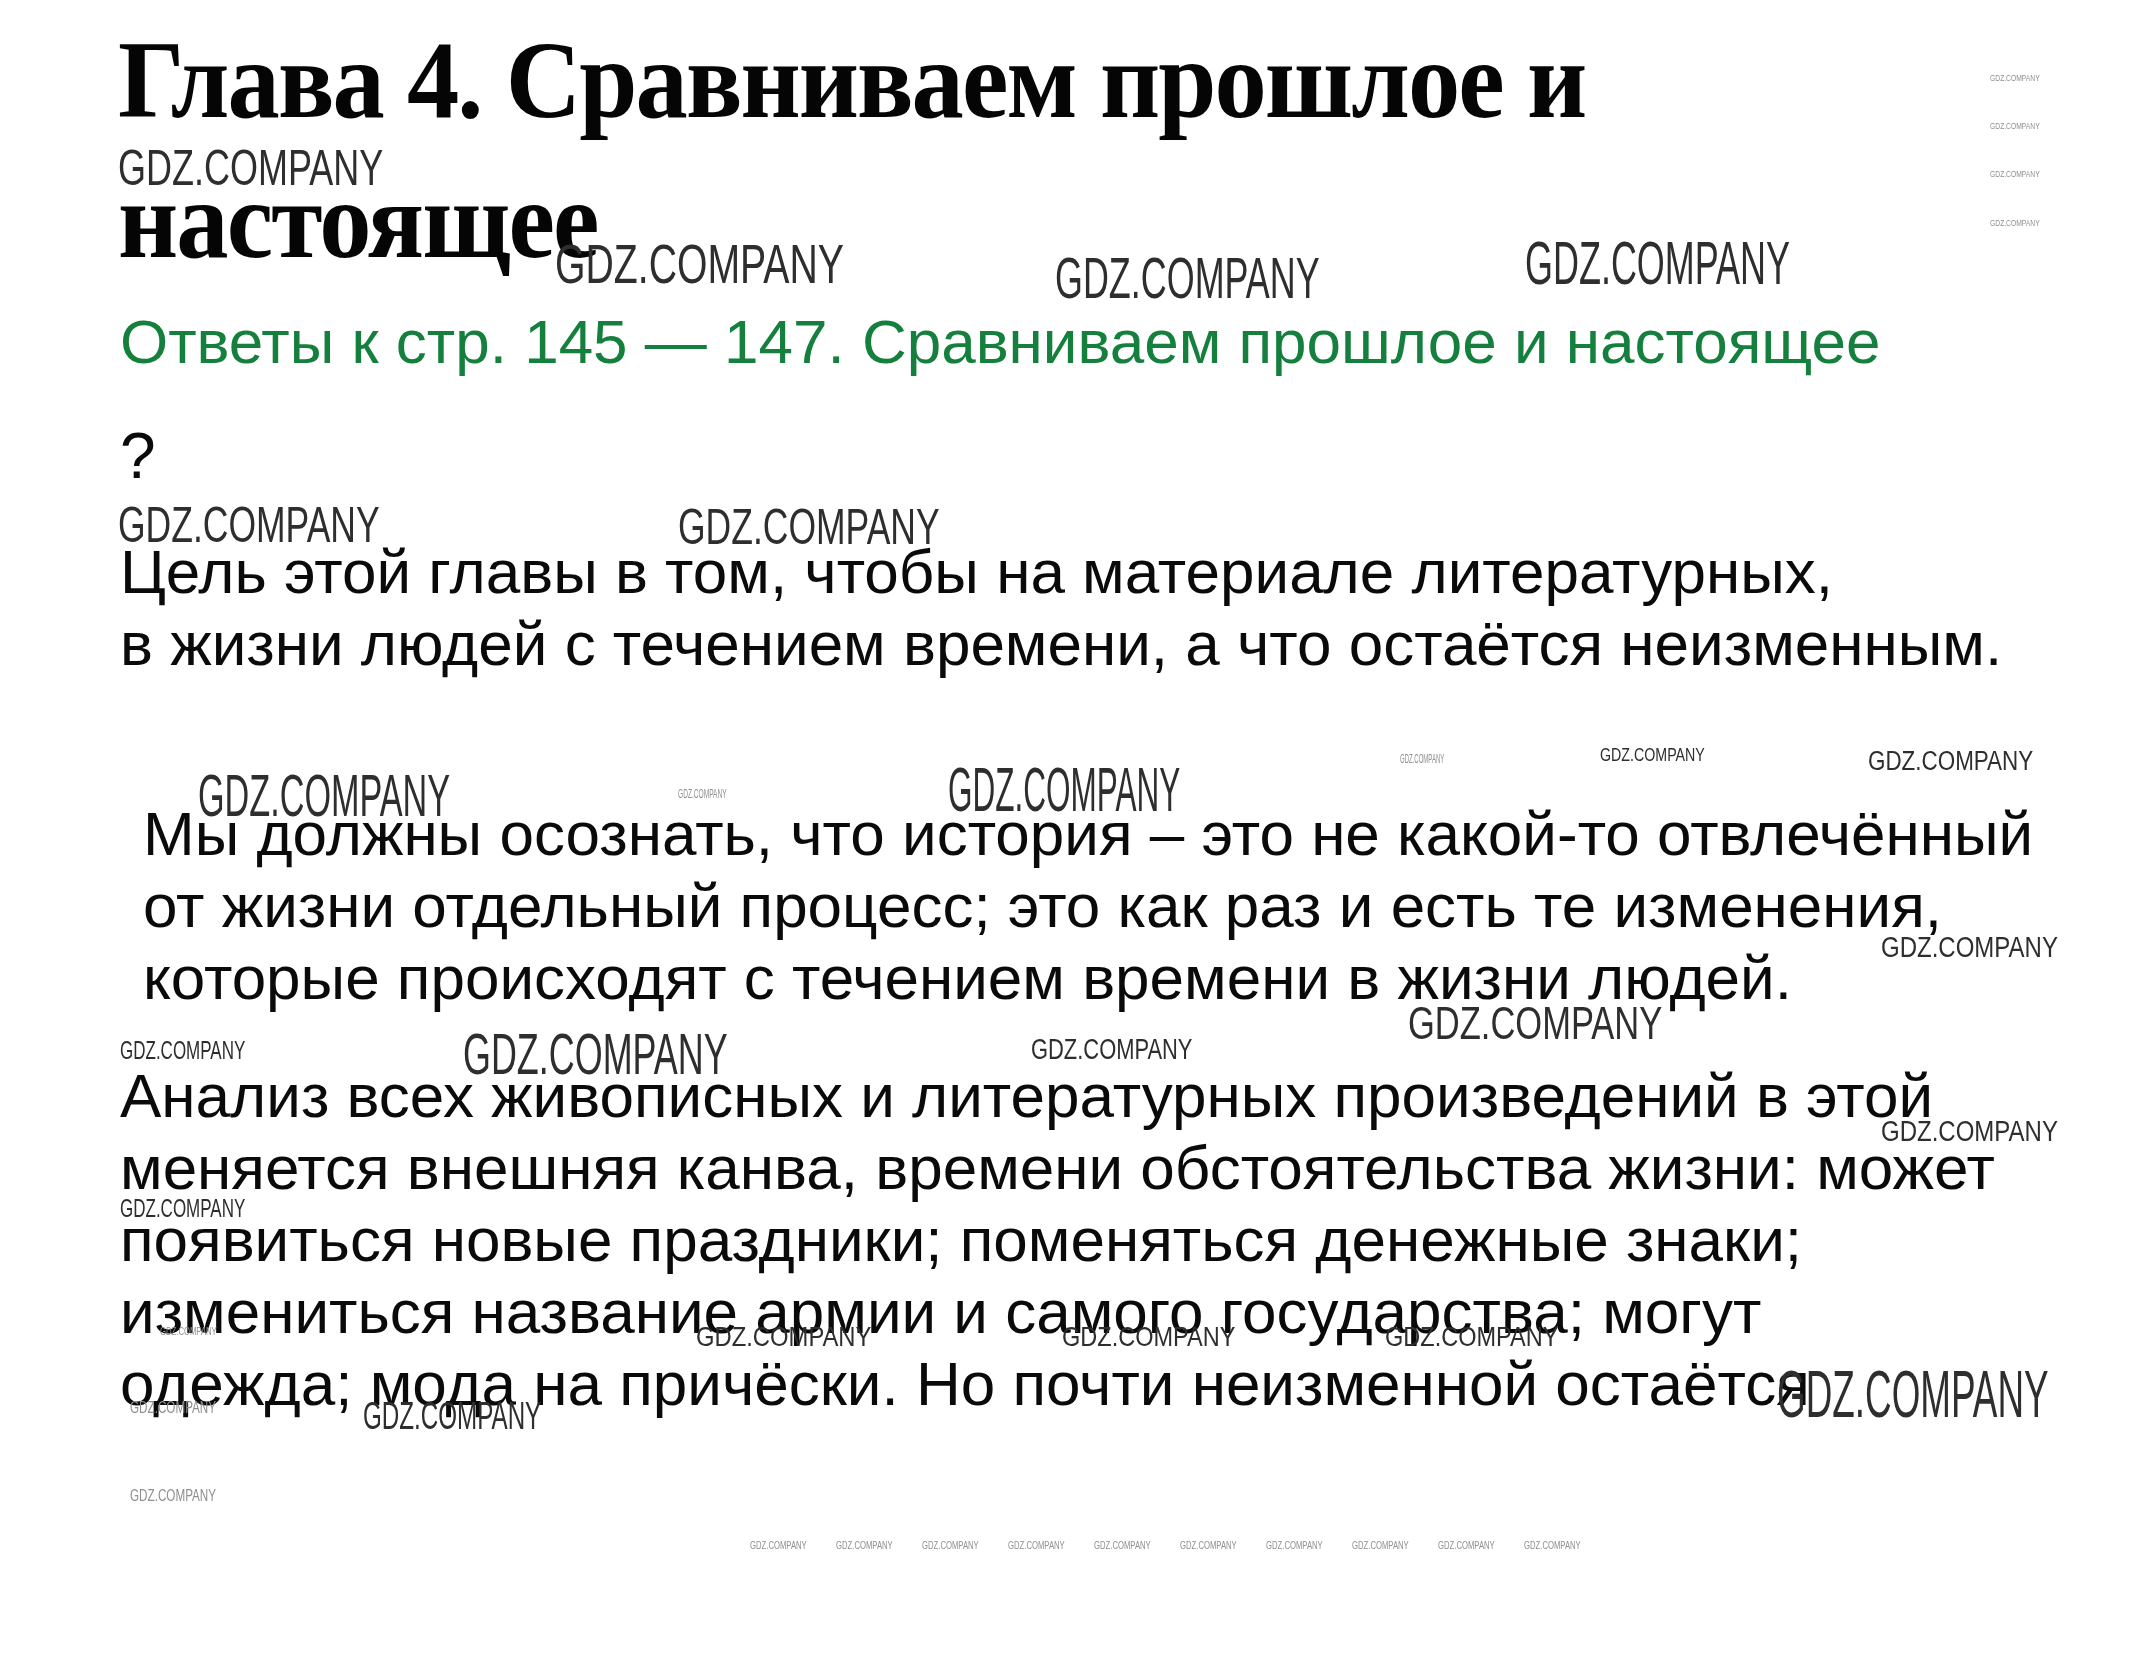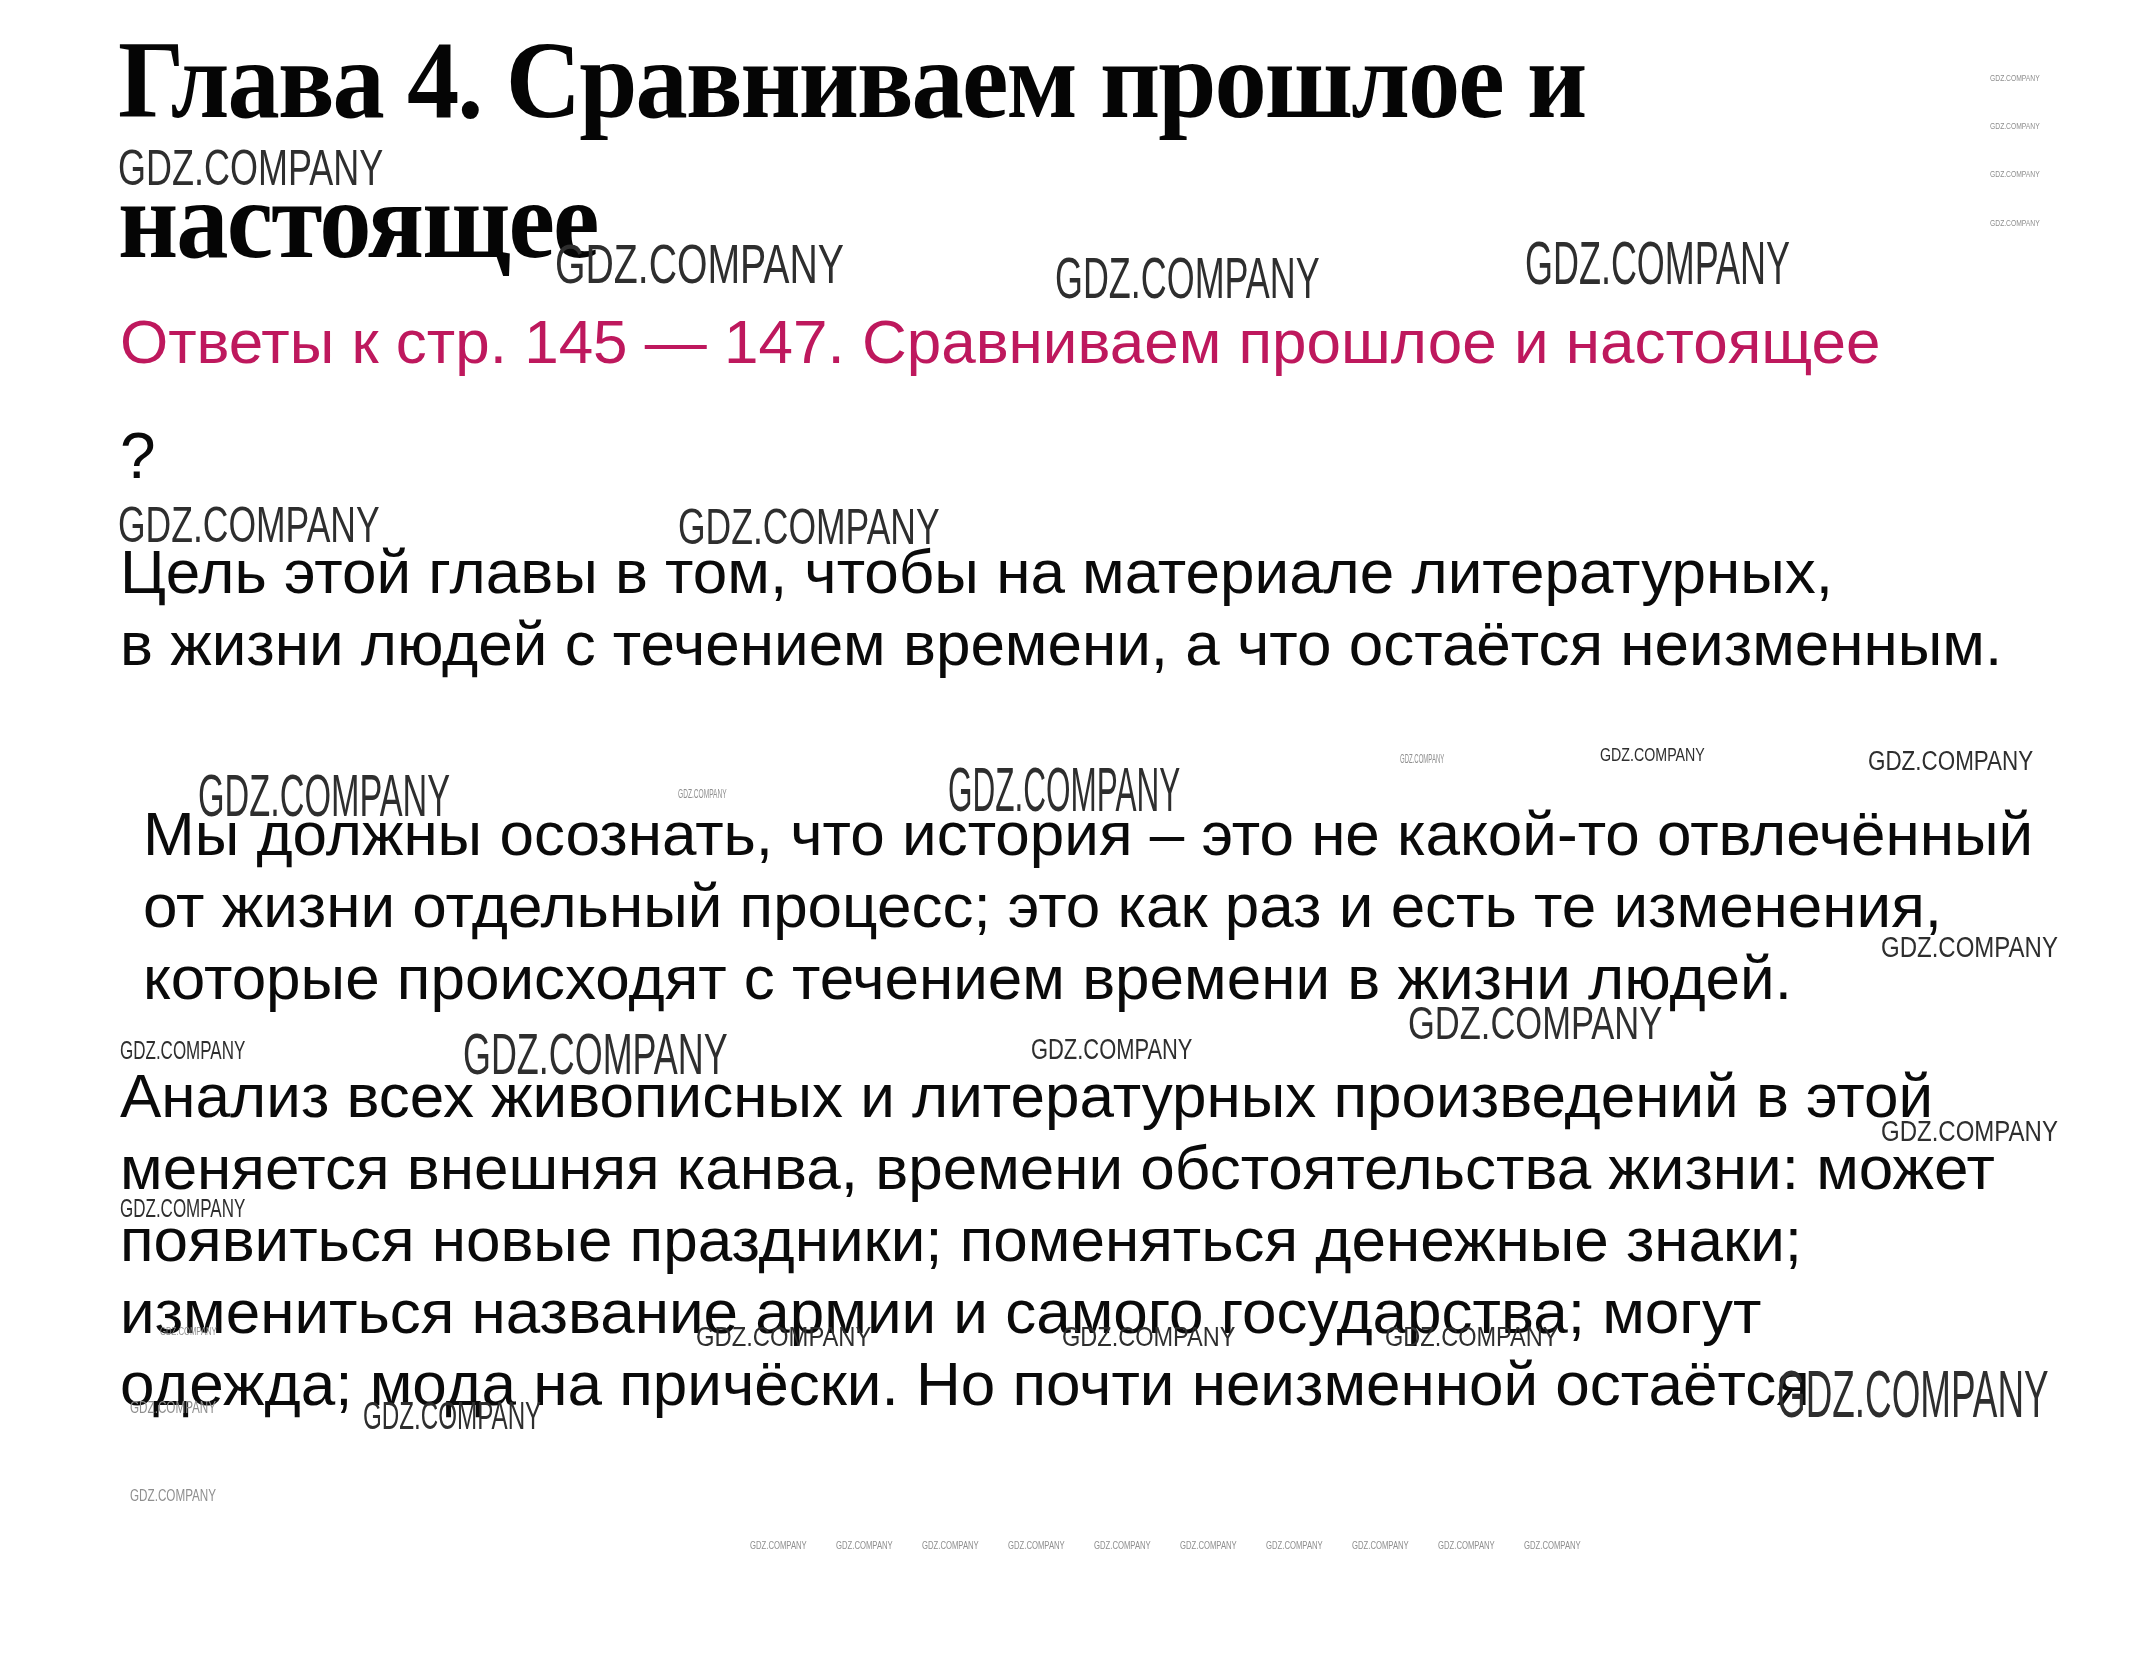--- a/index.html
+++ b/index.html
@@ -19,21 +19,21 @@
     letter-spacing:-2px;
     transform:scaleX(0.95);transform-origin:0 0;
     white-space:nowrap;
     color:#050505;
     margin:0;
   }
   .subtitle{
     position:absolute;left:120px;top:306px;
     font-size:62px;line-height:72px;
     white-space:nowrap;
-    color:#be185d;
+    color:#15803d;
   }
   .question-mark{
     position:absolute;left:120px;top:420px;
     font-size:64px;line-height:72px;
     color:#0a0a0a;
   }
   .paragraph{
     position:absolute;left:120px;
     font-size:62px;line-height:72px;
     color:#0a0a0a;

